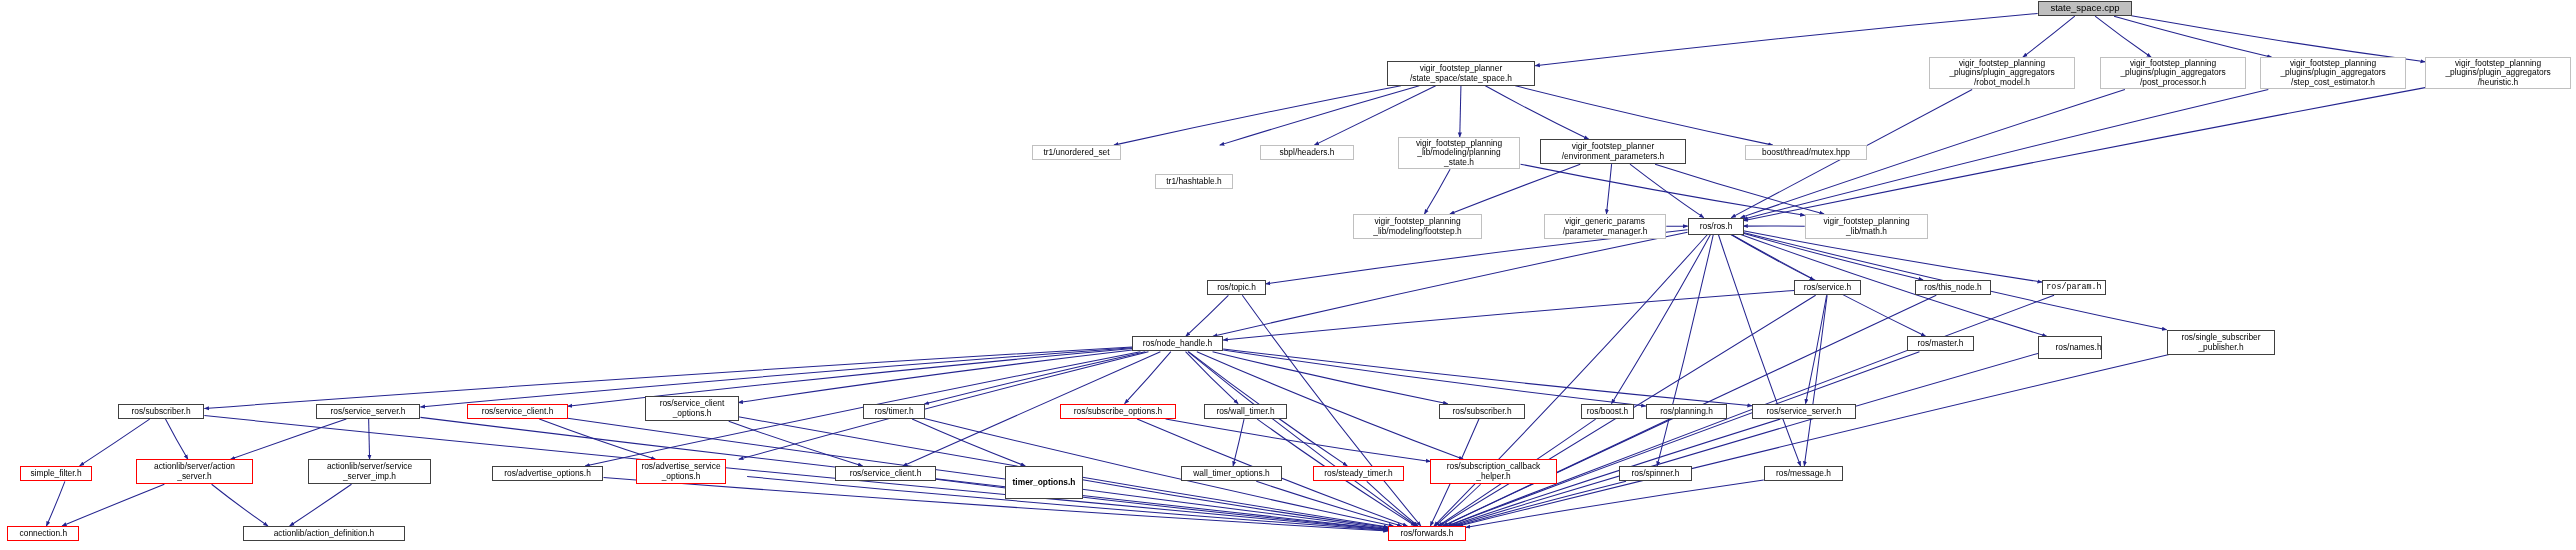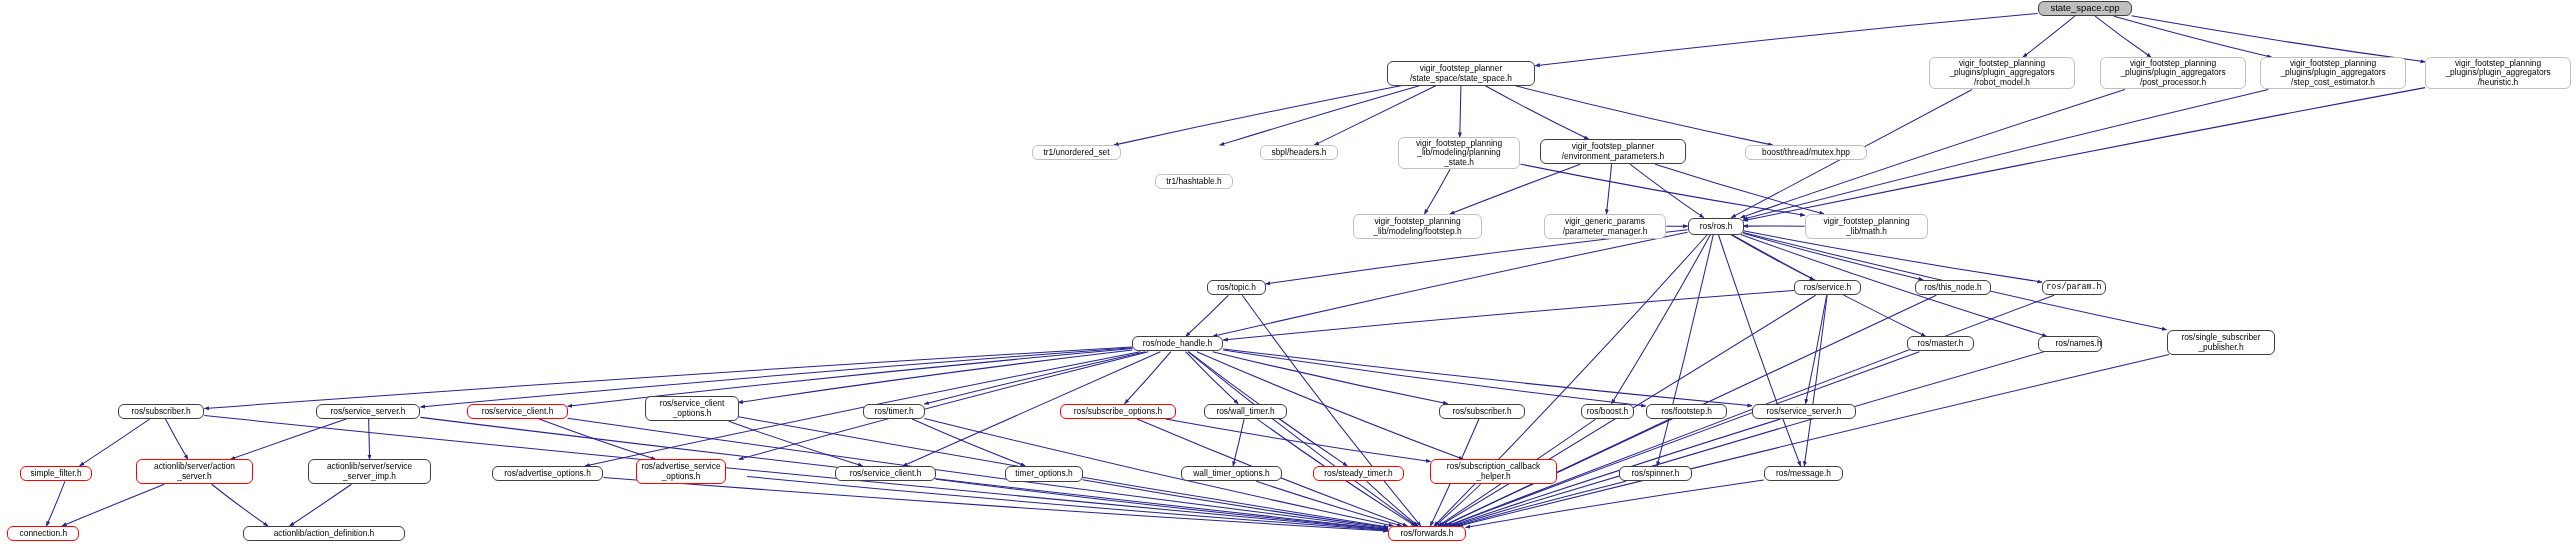--- a/index.html
+++ b/index.html
@@ -1,21 +1,21 @@
 <!DOCTYPE html>
 <html style="font-size:11.7px"><head>
 <meta charset="utf-8">
 <style>
   html,body{margin:0;padding:0;background:#ffffff;}
   #canvas{position:relative;width:2576px;height:551px;background:#ffffff;
           font-family:"Liberation Sans","DejaVu Sans",sans-serif;overflow:hidden;}
   svg#edges{position:absolute;left:0;top:0;width:2576px;height:551px;}
   .node{position:absolute;box-sizing:border-box;display:flex;align-items:center;
         justify-content:center;text-align:center;line-height:1.08;
-        font-size:8.4px;color:#000;background:#ffffff;white-space:pre;border-radius:6px;}
+        font-size:8.4px;color:#000;background:#ffffff;white-space:pre;}
   .node.root{background:#bfbfbf;border:1.2px solid #404040;font-size:9.5px;}
   .node.grey{border:0.7px solid #c0c0c0;}
   .node.dark{border:1.2px solid #404040;}
   .node.red{border:1.2px solid #ff0000;}
 </style>
 </head>
 <body>
 
 <div id="canvas">
   <svg id="edges" xmlns="http://www.w3.org/2000/svg" viewBox="0 0 3517 752" width="2576" height="551">
@@ -131,65 +131,65 @@
 _plugins/plugin_aggregators
 /post_processor.h</div></div>
       <div class="node grey" style="left: 2260px; top: 57px; width: 146px; height: 32px;"><div>vigir_footstep_planning
 _plugins/plugin_aggregators
 /step_cost_estimator.h</div></div>
       <div class="node grey" style="left: 2425px; top: 57px; width: 146px; height: 32px;"><div>vigir_footstep_planning
 _plugins/plugin_aggregators
 /heuristic.h</div></div>
       <div class="node grey" style="left: 1032px; top: 145px; width: 89px; height: 15.4px;"><div>tr1/unordered_set</div></div>
       <div class="node grey" style="left: 1155px; top: 145px; width: 78px; height: 15.4px; margin-top: 29px;"><div>tr1/hashtable.h</div></div>
-      <div class="node grey" style="left: 1260px; top: 145px; width: 78px; height: 15.4px;"><div>sbpl/headers.h</div></div>
+      <div class="node grey" style="left: 1260px; top: 145px; width: 94px; height: 15.4px;"><div>sbpl/headers.h</div></div>
       <div class="node grey" style="left: 1398px; top: 137px; width: 122px; height: 32px;"><div>vigir_footstep_planning
 _lib/modeling/planning
 _state.h</div></div>
       <div class="node dark" style="left: 1540px; top: 139px; width: 146px; height: 25px;"><div>vigir_footstep_planner
 /environment_parameters.h</div></div>
       <div class="node grey" style="left: 1745px; top: 145px; width: 122px; height: 15.4px;"><div>boost/thread/mutex.hpp</div></div>
       <div class="node grey" style="left: 1353px; top: 214px; width: 129px; height: 25px;"><div>vigir_footstep_planning
 _lib/modeling/footstep.h</div></div>
       <div class="node grey" style="left: 1544px; top: 214px; width: 122px; height: 25px;"><div>vigir_generic_params
 /parameter_manager.h</div></div>
       <div class="node dark" style="left: 1688px; top: 218px; width: 56px; height: 17px;"><div>ros/ros.h</div></div>
       <div class="node grey" style="left: 1805px; top: 214px; width: 123px; height: 25px;"><div>vigir_footstep_planning
 _lib/math.h</div></div>
       <div class="node dark" style="left: 1207px; top: 280px; width: 59px; height: 15.4px;"><div>ros/topic.h</div></div>
       <div class="node dark" style="left: 1794px; top: 280px; width: 67px; height: 15.4px;"><div>ros/service.h</div></div>
       <div class="node dark" style="left: 1915px; top: 280px; width: 76px; height: 15.4px;"><div>ros/this_node.h</div></div>
       <div class="node dark" style="left: 2042px; top: 280px; width: 64px; height: 15.4px; font-family: Liberation Mono, monospace;"><div>ros/param.h</div></div>
       <div class="node dark" style="left: 1132px; top: 336px; width: 91px; height: 15.4px;"><div>ros/node_handle.h</div></div>
       <div class="node dark" style="left: 1907px; top: 336px; width: 67px; height: 15.4px;"><div>ros/master.h</div></div>
-      <div class="node dark" style="left: 2038px; top: 336px; width: 64px; height: 16px; padding-left: 17px;"><div>ros/names.h</div></div>
+      <div class="node dark" style="left: 2038px; top: 336px; width: 64px; height: 23px; padding-left: 17px;"><div>ros/names.h</div></div>
       <div class="node dark" style="left: 2167px; top: 330px; width: 108px; height: 25px;"><div>ros/single_subscriber
 _publisher.h</div></div>
       <div class="node dark" style="left: 118px; top: 404px; width: 86px; height: 15.4px;"><div>ros/subscriber.h</div></div>
       <div class="node dark" style="left: 316px; top: 404px; width: 104px; height: 15.4px;"><div>ros/service_server.h</div></div>
       <div class="node red" style="left: 467px; top: 404px; width: 101px; height: 15.4px;"><div>ros/service_client.h</div></div>
       <div class="node dark" style="left: 645px; top: 396px; width: 94px; height: 25px;"><div>ros/service_client
 _options.h</div></div>
       <div class="node dark" style="left: 863px; top: 404px; width: 62px; height: 15.4px;"><div>ros/timer.h</div></div>
       <div class="node red" style="left: 1060px; top: 404px; width: 116px; height: 15.4px;"><div>ros/subscribe_options.h</div></div>
       <div class="node dark" style="left: 1204px; top: 404px; width: 83px; height: 15.4px;"><div>ros/wall_timer.h</div></div>
       <div class="node dark" style="left: 1439px; top: 404px; width: 86px; height: 15.4px;"><div>ros/subscriber.h</div></div>
       <div class="node dark" style="left: 1581px; top: 404px; width: 53px; height: 15.4px;"><div>ros/boost.h</div></div>
-      <div class="node dark" style="left: 1646px; top: 404px; width: 81px; height: 15.4px;"><div>ros/footstep.h</div></div>
+      <div class="node dark" style="left: 1646px; top: 404px; width: 81px; height: 15.4px;"><div>ros/planning.h</div></div>
       <div class="node dark" style="left: 1752px; top: 404px; width: 104px; height: 15.4px;"><div>ros/service_server.h</div></div>
       <div class="node red" style="left: 20px; top: 466px; width: 72px; height: 15.4px;"><div>simple_filter.h</div></div>
       <div class="node red" style="left: 136px; top: 459px; width: 117px; height: 25px;"><div>actionlib/server/action
 _server.h</div></div>
       <div class="node dark" style="left: 308px; top: 459px; width: 123px; height: 25px;"><div>actionlib/server/service
 _server_imp.h</div></div>
       <div class="node dark" style="left: 492px; top: 466px; width: 111px; height: 15.4px;"><div>ros/advertise_options.h</div></div>
       <div class="node red" style="left: 636px; top: 459px; width: 90px; height: 25px;"><div>ros/advertise_service
 _options.h</div></div>
       <div class="node dark" style="left: 835px; top: 466px; width: 101px; height: 15.4px;"><div>ros/service_client.h</div></div>
-      <div class="node dark" style="left: 1005px; top: 466px; width: 78px; height: 16px;"><div>timer_options.h</div></div>
+      <div class="node dark" style="left: 1005px; top: 466px; width: 78px; height: 33px; font-weight: bold;"><div>timer_options.h</div></div>
       <div class="node dark" style="left: 1181px; top: 466px; width: 101px; height: 15.4px;"><div>wall_timer_options.h</div></div>
       <div class="node red" style="left: 1313px; top: 466px; width: 91px; height: 15.4px;"><div>ros/steady_timer.h</div></div>
       <div class="node red" style="left: 1430px; top: 459px; width: 127px; height: 25px; justify-content: center;"><div>ros/subscription_callback
 _helper.h</div></div>
       <div class="node dark" style="left: 1619px; top: 466px; width: 73px; height: 15.4px;"><div>ros/spinner.h</div></div>
       <div class="node dark" style="left: 1764px; top: 466px; width: 79px; height: 15.4px;"><div>ros/message.h</div></div>
       <div class="node red" style="left: 7.3px; top: 526px; width: 72px; height: 15.4px;"><div>connection.h</div></div>
       <div class="node dark" style="left: 209px; top: 526px; width: 162px; height: 15.4px; margin-left: 34px;"><div>actionlib/action_definition.h</div></div>
       <div class="node red" style="left: 1388px; top: 526px; width: 78px; height: 15.4px;"><div>ros/forwards.h</div></div>
     </div>

